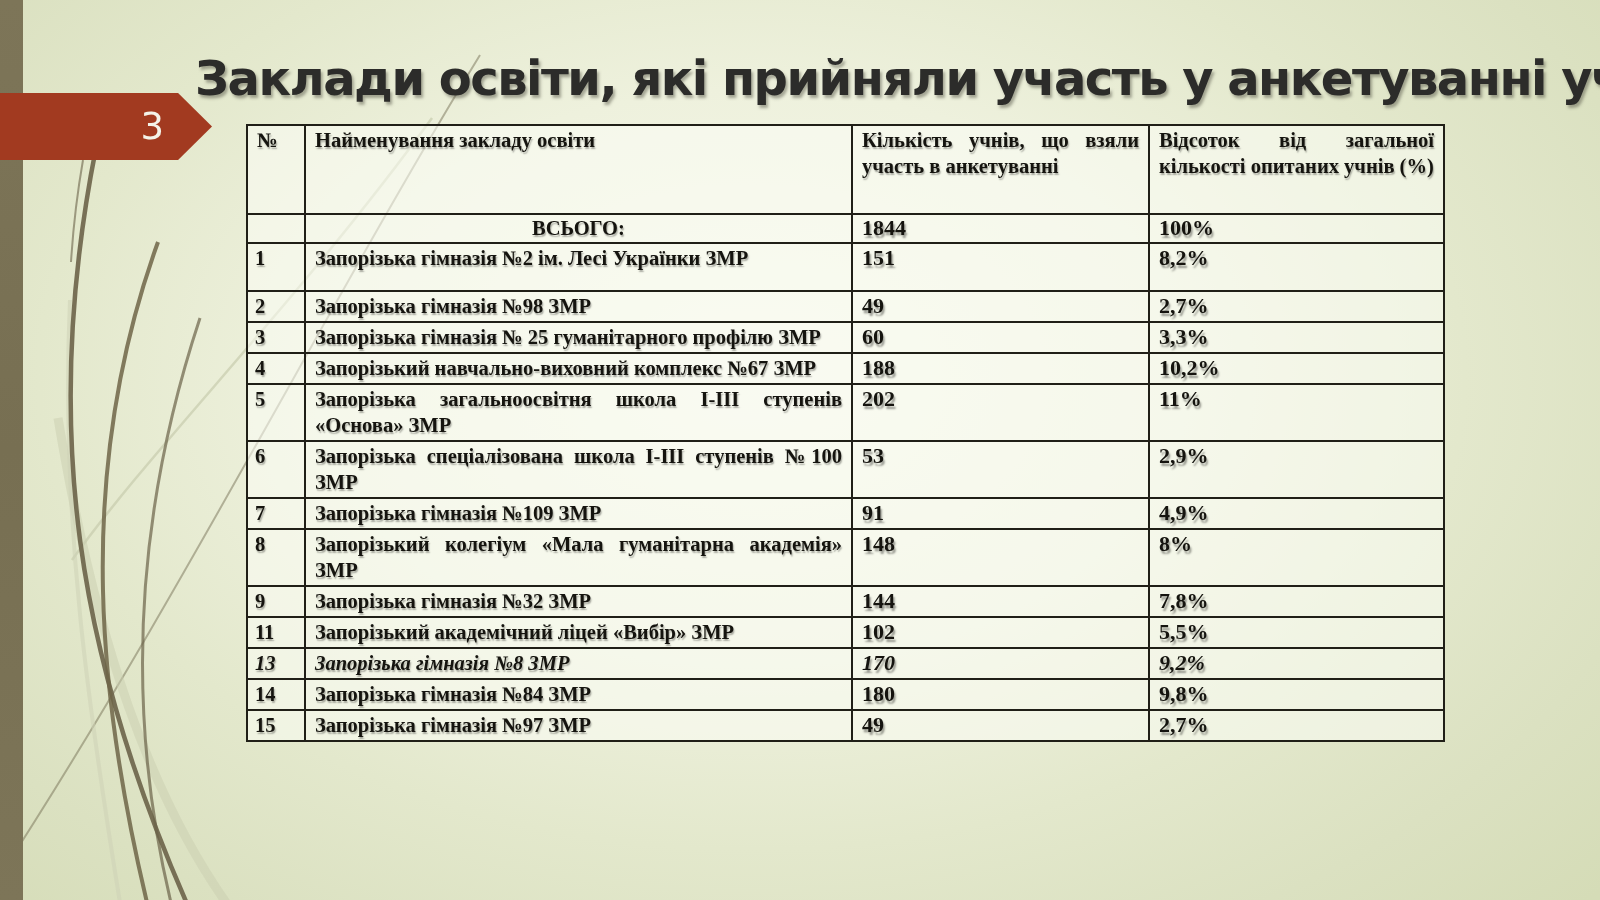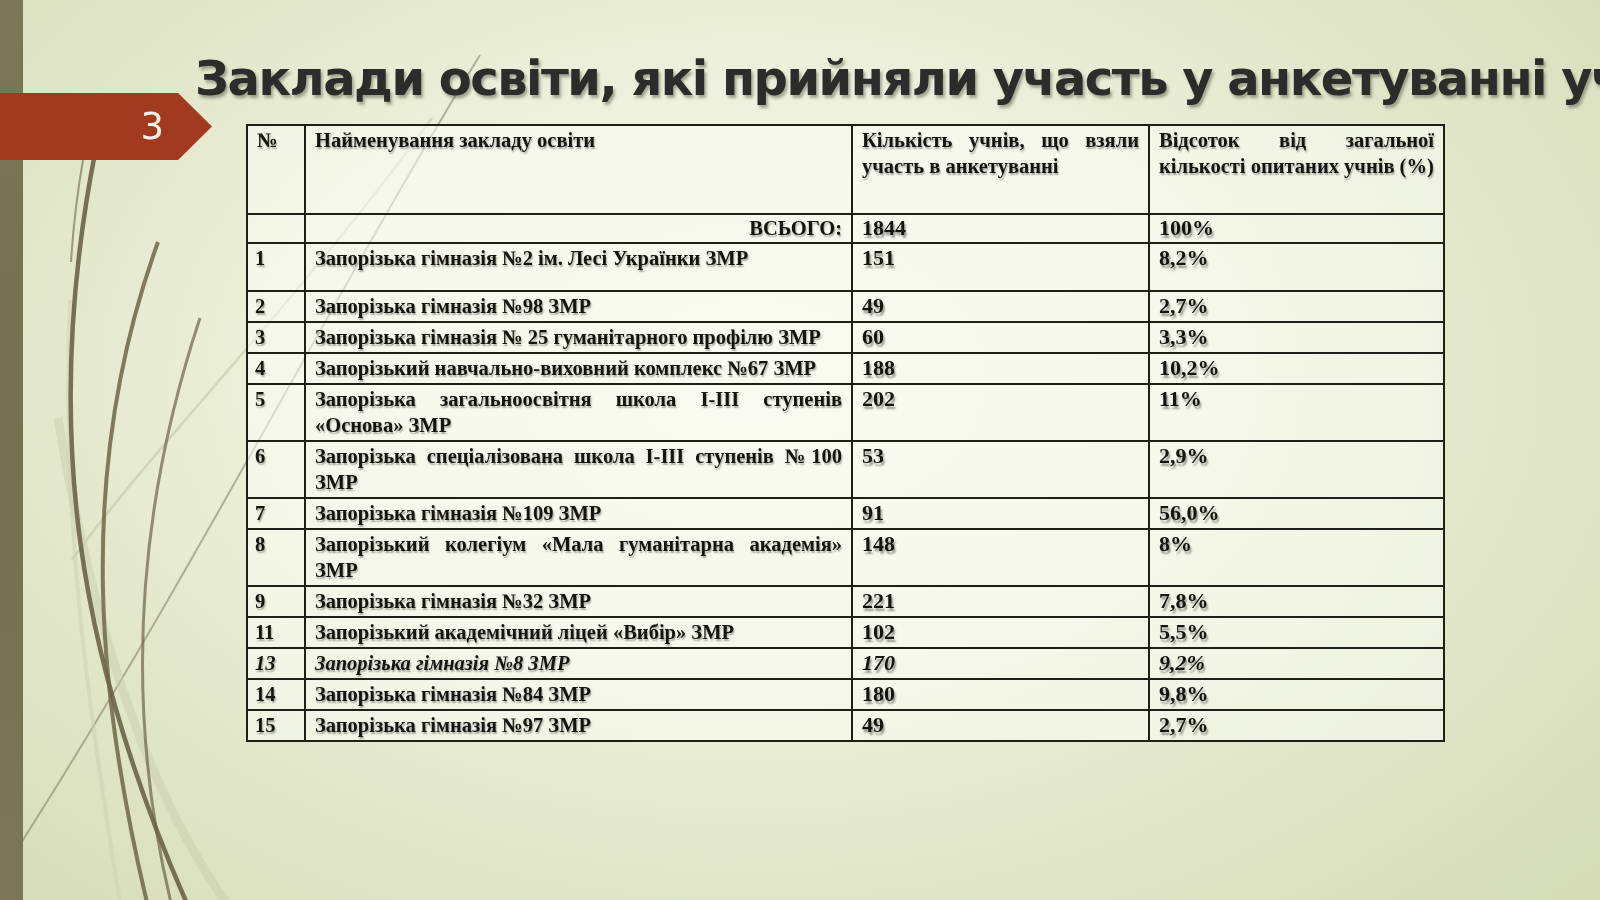--- a/index.html
+++ b/index.html
@@ -115,21 +115,21 @@
       <tr>
         <th>№</th>
         <th>Найменування закладу освіти</th>
         <th class="just">Кількість учнів, що взяли участь в анкетуванні</th>
         <th class="just">Відсоток від загальної кількості опитаних учнів (%)</th>
       </tr>
     </thead>
     <tbody>
       <tr>
         <td class="c-num"></td>
-        <td class="c-name" style="text-align:right;">ВСЬОГО:</td>
+        <td class="c-name" style="text-align:center;">ВСЬОГО:</td>
         <td class="c-count">1844</td>
         <td class="c-pct">100%</td>
       </tr>
 
     <tr>
       <td class="c-num">1</td>
       <td class="c-name">Запорізька гімназія №2 ім. Лесі Українки ЗМР</td>
       <td class="c-count">151</td>
       <td class="c-pct">8,2%</td>
     </tr>
@@ -166,34 +166,34 @@
       <td class="c-num">6</td>
       <td class="c-name">Запорізька спеціалізована школа І-ІІІ ступенів №100 ЗМР</td>
       <td class="c-count">53</td>
       <td class="c-pct">2,9%</td>
     </tr>
 
     <tr>
       <td class="c-num">7</td>
       <td class="c-name">Запорізька гімназія №109 ЗМР</td>
       <td class="c-count">91</td>
-      <td class="c-pct">56,0%</td>
+      <td class="c-pct">4,9%</td>
     </tr>
 
     <tr>
       <td class="c-num">8</td>
       <td class="c-name">Запорізький колегіум «Мала гуманітарна академія» ЗМР</td>
       <td class="c-count">148</td>
       <td class="c-pct">8%</td>
     </tr>
 
     <tr>
       <td class="c-num">9</td>
       <td class="c-name">Запорізька гімназія №32 ЗМР</td>
-      <td class="c-count">221</td>
+      <td class="c-count">144</td>
       <td class="c-pct">7,8%</td>
     </tr>
 
 
     <tr>
       <td class="c-num">11</td>
       <td class="c-name">Запорізький академічний ліцей «Вибір» ЗМР</td>
       <td class="c-count">102</td>
       <td class="c-pct">5,5%</td>
     </tr>

